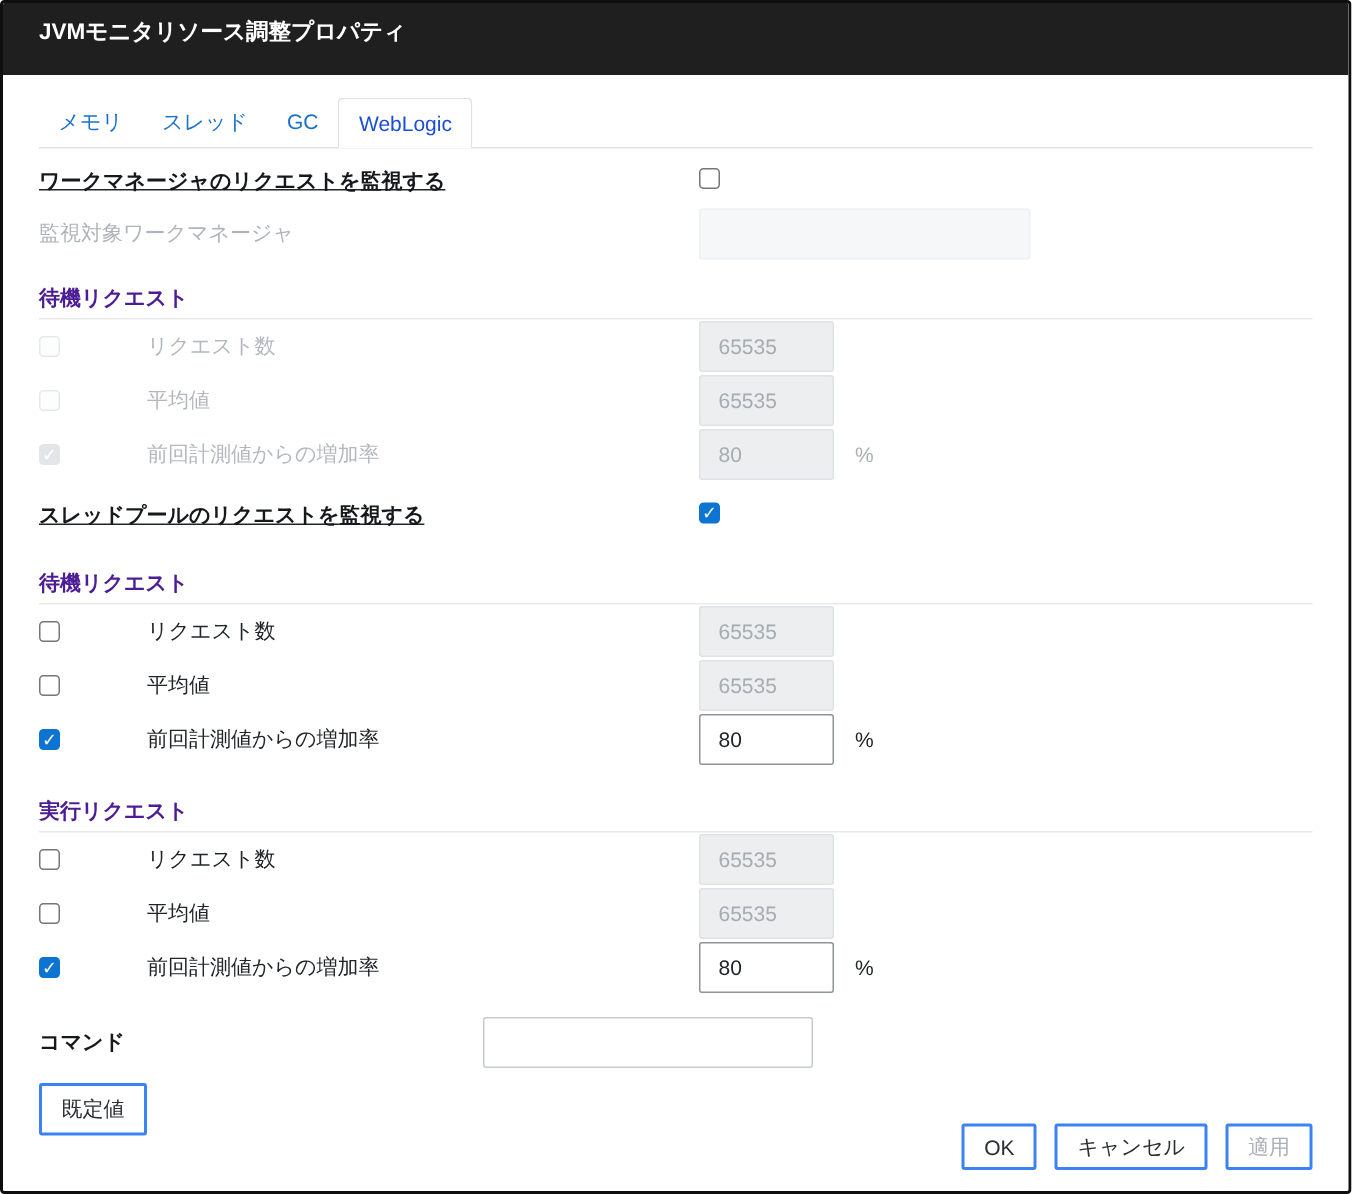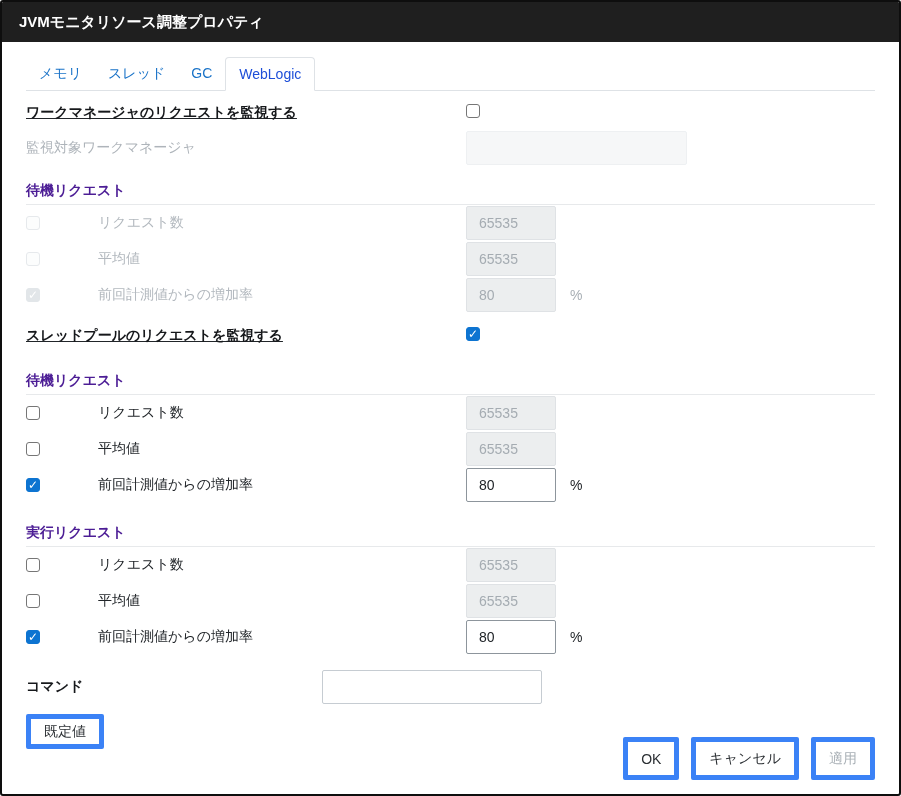--- a/index.html
+++ b/index.html
@@ -9,22 +9,22 @@
     font-family:"Liberation Sans","DejaVu Sans",sans-serif;
     color:#212529; font-size:14px;
   }
   .dialog {
     width:901px; height:796px;
     border:2px solid #0e0e0e; border-radius:3px;
     background:#fff; position:relative; overflow:hidden;
   }
   .titlebar {
     background:#1f1f1f; color:#fff;
-    height:40px; line-height:40px;
-    padding:0 17px; font-size:15px; font-weight:bold;
+    height:48px; line-height:40px;
+    padding:0 24px; font-size:15px; font-weight:bold;
   }
   .content { padding:0 24px; }
   
   .tabs { display:flex; border-bottom:1px solid #dee2e6; margin-top:15px; padding-left:0; }
   .tab {
     padding:8px 13px; font-size:14px; color:#1a73c8;
     cursor:pointer; margin-bottom:-1px; white-space:nowrap;
   }
   .tab.active {
     color:#1d4ed8; background:#fff;
@@ -70,30 +70,30 @@
     width:221px; background:#f6f7f8; border:1px solid #eef0f2; color:#a5acb2;
   }
   .cmd-input {
     width:220px; height:36px; background:#fff;
     border:1px solid #c6ccd2; color:#212529;
   }
   .cmd-row { display:flex; align-items:center; margin-top:14px; height:36px; }
   .cmd-label { width:296px; font-weight:bold; color:#16181b; }
   
   .btn {
-    background:#fff; border:5px solid #3b82f6; border-radius:2px;
+    background:#fff; border:2px solid #3b82f6; border-radius:2px;
     font-size:14px; color:#2b2f33; padding:0 13px; height:35px;
     font-family:"Liberation Sans","DejaVu Sans",sans-serif; cursor:pointer;
   }
   .default-btn { margin-top:9px; }
   .footer {
     position:absolute; right:24px; bottom:14px;
     display:flex; gap:12px;
   }
-  .footer .btn { height:43px; }
+  .footer .btn { height:31px; }
   .btn.disabled { color:#a9b0b6; cursor:default; }
 </style>
 </head>
 <body>
 
 <div class="dialog">
 
   <div class="titlebar">JVMモニタリソース調整プロパティ</div>
 
   <div class="content">

